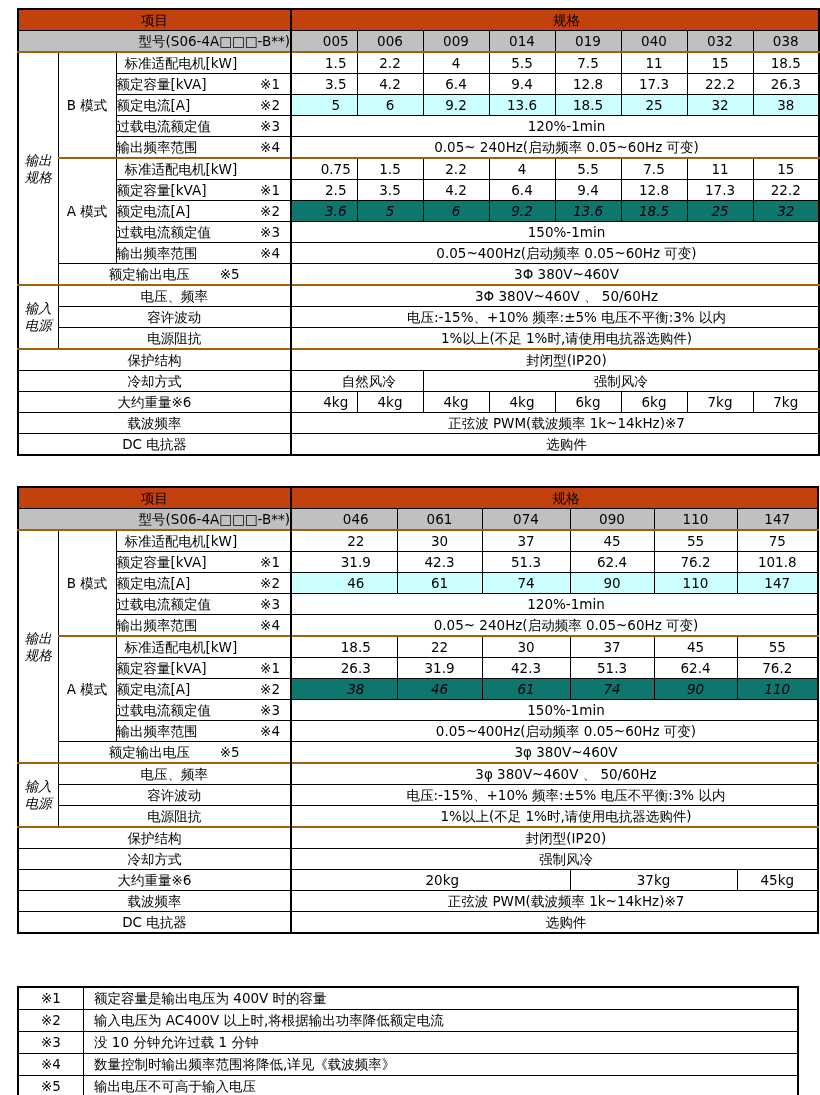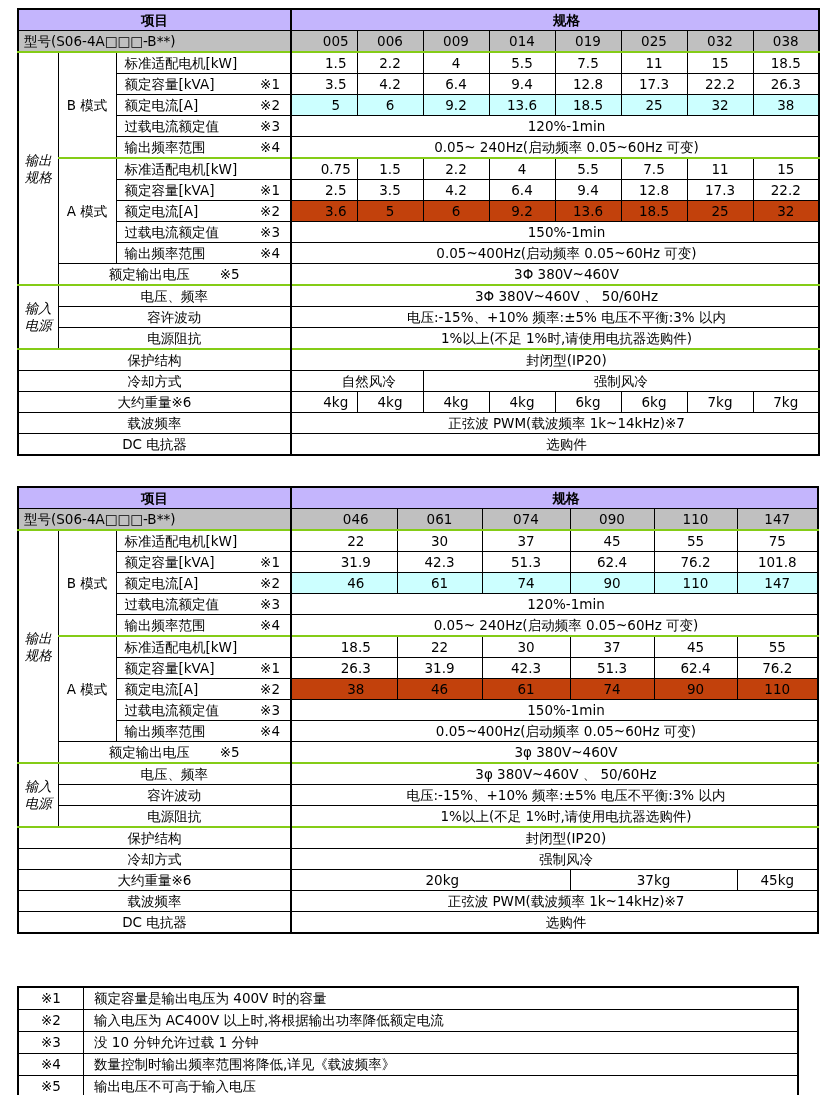--- a/index.html
+++ b/index.html
@@ -3,30 +3,30 @@
 <meta charset="utf-8">
 <style>
   html,body{margin:0;padding:0;background:#fff;}
   body{width:820px;height:1095px;font-family:"DejaVu Sans","Liberation Sans",sans-serif;
        font-size:13.5px;color:#000;-webkit-font-smoothing:antialiased;}
   .wrap{padding:8px 0 0 17px;}
   table{border-collapse:collapse;table-layout:fixed;border:2px solid #000;}
   td{border:1px solid #000;text-align:center;padding:0;overflow:hidden;white-space:nowrap;height:20px;line-height:1.1;}
   tr{height:20px;}
   .hd{background:#c0c0c0;}
-  .hdb{background:#c4b5fd;font-weight:bold;}
-  .model{text-align:left;padding-left:5px;}
+  .hdb{background:#c2410c;font-weight:normal;}
+  .model{text-align:right;padding-left:5px;}
   .cy{background:#ccffff;}
-  .bl{background:#c2410c;}
-  .bt2 td{border-top:2px solid #84cc16;}
+  .bl{background:#0f766e;font-style:italic;}
+  .bt2 td{border-top:2px solid #a16207;}
   .dv{border-left:2px solid #000;padding-left:23px;}
   .vlabel{white-space:normal;word-break:break-all;padding:0 0;line-height:1.25;}
   .v1{padding:0 5px;font-style:italic;}
   .lab{text-align:left;padding-left:8px;}
-  .lr{display:flex;justify-content:space-between;align-items:center;padding:0 10px 0 8px;}
+  .lr{display:flex;justify-content:space-between;align-items:center;padding:0 10px 0 0;}
   .lc{display:flex;justify-content:center;align-items:center;gap:30px;}
   .lcs{display:flex;justify-content:center;align-items:center;}
   .t2{margin-top:30px;}
   .notes{margin-top:52px;}
   .notes td{height:21px;}
   .nm{width:64px;}
   .ntx{text-align:left;padding-left:10px;}
 </style>
 </head>
 <body>
@@ -52,21 +52,21 @@
       <td colspan="3" class="hdb">项目</td>
       <td colspan="8" class="hdb dv">规格</td>
     </tr>
     <tr>
       <td colspan="3" class="hd model">型号(S06-4A□□□-B**)</td>
       <td class="hd dv">005</td>
       <td class="hd">006</td>
       <td class="hd">009</td>
       <td class="hd">014</td>
       <td class="hd">019</td>
-      <td class="hd">025</td>
+      <td class="hd">040</td>
       <td class="hd">032</td>
       <td class="hd">038</td>
     </tr>
     <tr class="bt2">
       <td rowspan="11" class="vlabel v1">输出规格</td>
       <td rowspan="5" class="vlabel">B 模式</td>
       <td class="lab">标准适配电机[kW]</td>
       <td class="dv">1.5</td>
       <td>2.2</td>
       <td>4</td>

